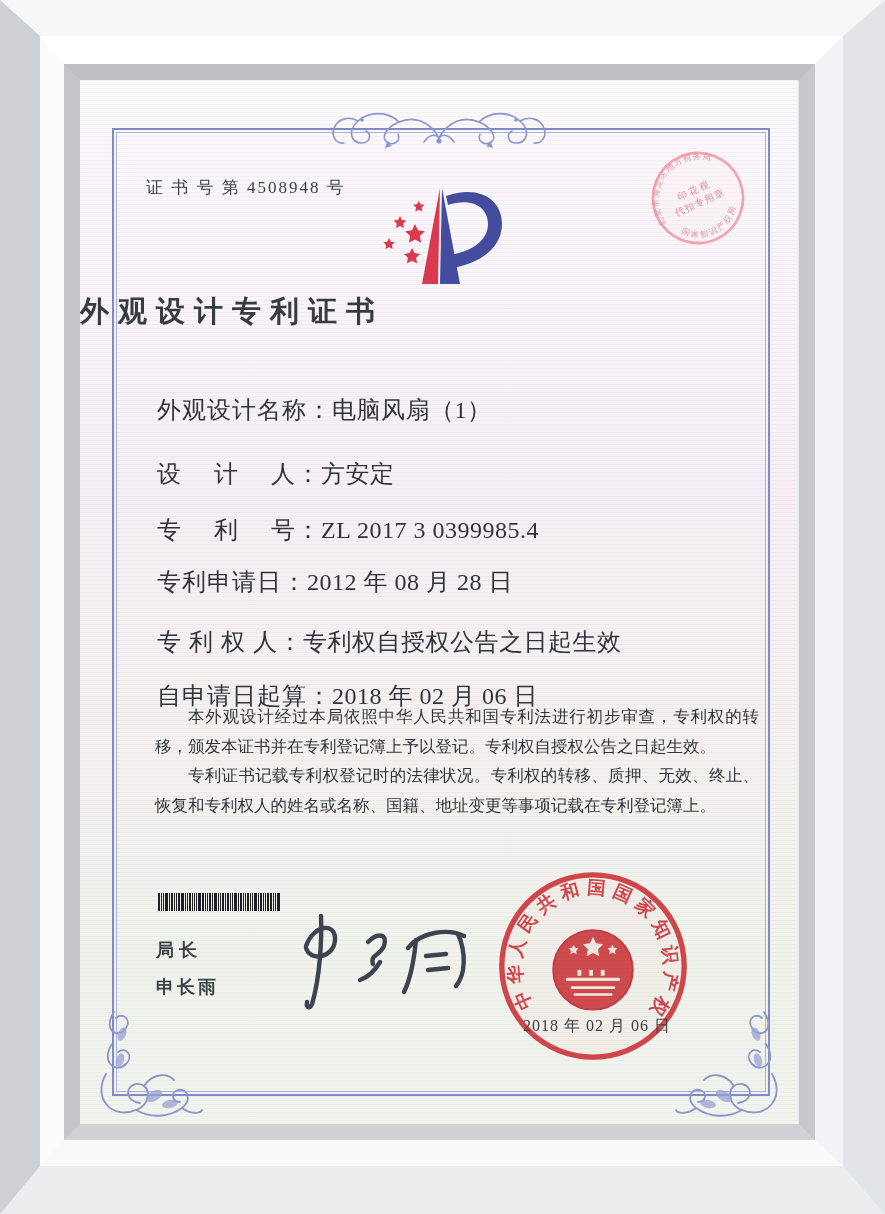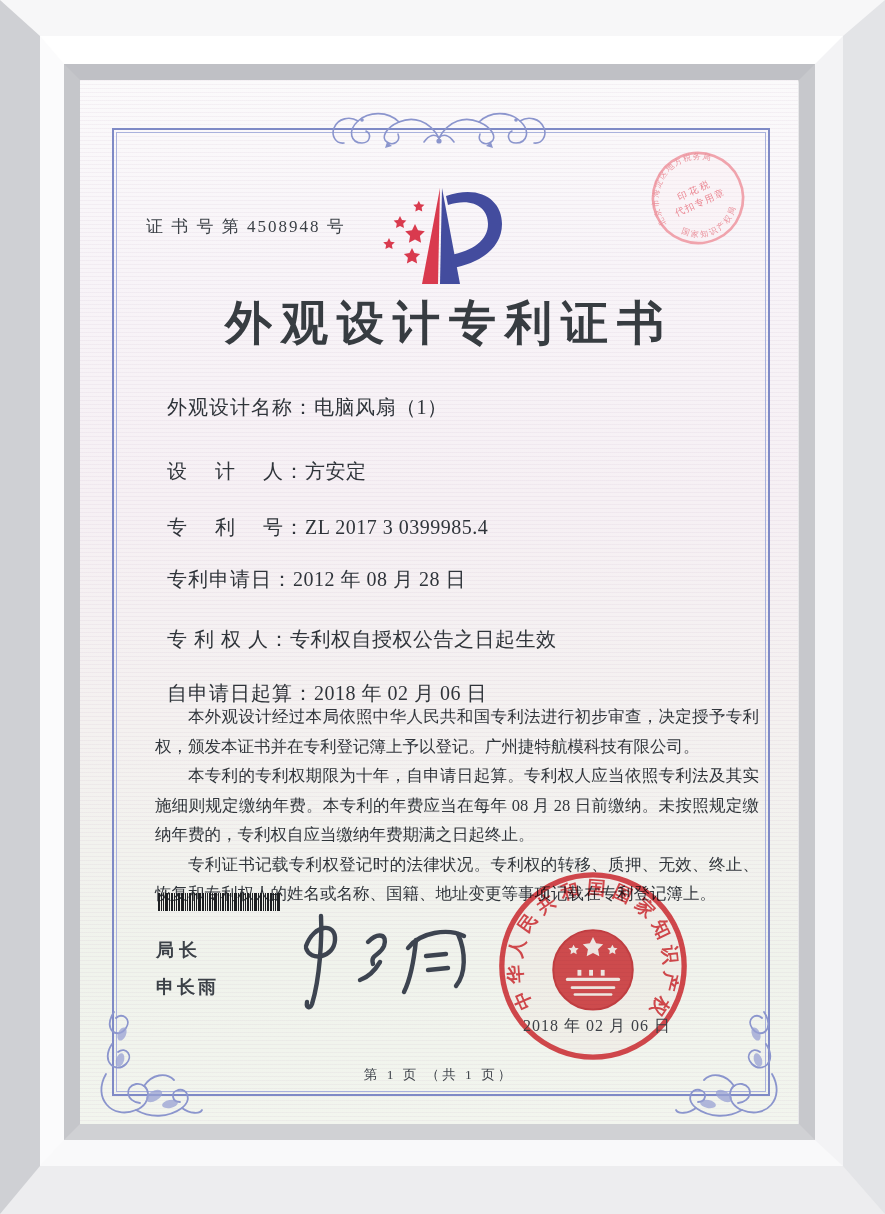--- a/index.html
+++ b/index.html
@@ -25,32 +25,32 @@
   .paper { position:absolute; top:80px; left:80px; width:718px; height:1044px;
     background:
       repeating-linear-gradient(180deg, rgba(186,158,188,.10) 0px, rgba(186,158,188,.10) 1px, rgba(255,255,255,0) 1px, rgba(255,255,255,0) 4px),
       linear-gradient(180deg, #fbfafb 0%, #f8f4f8 18%, #f6f0f4 40%, #f4f1f0 62%, #f0f3ec 85%, #f2f5ee 100%);
     overflow:hidden; }
 
   .cert-border-outer { position:absolute; top:48px; left:32px; right:28px; bottom:28px;
     border:2px solid #7f8ac6; }
   .cert-border-inner { position:absolute; inset:2px; border:1px solid #aab2dd; }
 
-  .txt { color:#33383e;margin-top:39px; }
+  .txt { color:#33383e; }
 
   .cert-no { position:absolute; left:66px; top:96px; font-size:17px; letter-spacing:2px; color:#3a3f45; }
 
   
   .logo { position:absolute; left:292px; top:102px; width:152px; height:120px; }
 
-  .title { position:absolute; left:10px; top:212px; width:100%; text-align:center;
-    font-size:47px; font-weight:700; letter-spacing:9px; color:#373c41; }
+  .title { position:absolute; left:0; top:212px; width:100%; 
+    font-size:29px; font-weight:700; letter-spacing:9px; color:#373c41; }
 
   .fields { position:absolute; left:75px; top:314px; width:620px; }
-  .frow { position:absolute; left:12px; font-size:20px; color:#2f343a; letter-spacing:.5px; white-space:nowrap; }
+  .frow { position:absolute; left:2px; font-size:24px; color:#2f343a; letter-spacing:.5px; white-space:nowrap; }
   .frow .lab { letter-spacing:1px; }
 
   .body-text { position:absolute; left:75px; top:622px; width:604px;
     font-size:16.5px; line-height:29.5px; color:#30353b; text-align:justify; }
   .body-text p { text-indent:2em; }
 
   .barcode { position:absolute; left:78px; top:813px; width:198px; height:18px; display:flex; align-items:stretch; }
   .barcode span { display:block; background:#1d1f22; margin-right:1px; }
 
   .signer-title { position:absolute; left:76px; top:858px; font-family:"Liberation Sans",sans-serif;
@@ -160,22 +160,21 @@
     <div class="fields">
       <div class="frow" style="top:0px"><span class="lab">外观设计名称：</span><span>电脑风扇（1）</span></div>
       <div class="frow" style="top:64px"><span class="lab">设　 计　 人：</span><span>方安定</span></div>
       <div class="frow" style="top:120px"><span class="lab">专　 利　 号：</span><span>ZL 2017 3 0399985.4</span></div>
       <div class="frow" style="top:172px"><span class="lab">专利申请日：</span><span>2012 年 08 月 28 日</span></div>
       <div class="frow" style="top:232px"><span class="lab">专 利 权 人：</span><span>专利权自授权公告之日起生效</span></div>
       <div class="frow" style="top:286px"><span class="lab">自申请日起算：</span><span>2018 年 02 月 06 日</span></div>
     </div>
 
     <div class="body-text">
-      <p>本外观设计经过本局依照中华人民共和国专利法进行初步审查，决定授予专利权，颁发本证书并在专利登记簿上予以登记。广州捷特航模科技有限公司。</p>
-      <p>本专利的专利权期限为十年，自申请日起算。专利权人应当依照专利法及其实施细则规定缴纳年费。本专利的年费应当在每年 08 月 28 日前缴纳。未按照规定缴纳年费的，专利权自应当缴纳年费期满之日起终止。</p>
+      <p>本外观设计经过本局依照中华人民共和国专利法进行初步审查，专利权的转移，颁发本证书并在专利登记簿上予以登记。专利权自授权公告之日起生效。</p>
       <p>专利证书记载专利权登记时的法律状况。专利权的转移、质押、无效、终止、恢复和专利权人的姓名或名称、国籍、地址变更等事项记载在专利登记簿上。</p>
     </div>
 
     <div class="barcode">
         <span style="width: 2px;"></span>
         <span style="width: 1px;"></span>
         <span style="width: 1px;"></span>
         <span style="width: 3px;"></span>
         <span style="width: 1px;"></span>
         <span style="width: 2px;"></span>
@@ -259,21 +258,20 @@
           <rect x="77" y="121" width="46" height="2.8" rx="1.4"></rect>
           <rect x="84" y="104" width="4" height="6"></rect>
           <rect x="96" y="104" width="4" height="6"></rect>
           <rect x="108" y="104" width="4" height="6"></rect>
           <rect x="80" y="128" width="40" height="2.6" rx="1.3"></rect>
         </g>
       </g>
     </svg>
     <div class="seal-date">2018 年 02 月 06 日</div>
 
-    <div class="footer">第 1 页 （共 1 页）</div>
 
     <svg class="stamp" viewBox="0 0 120 120">
       <defs>
         <path id="stampTop" d="M 18,78 A 45,45 0 1 1 102,78"></path>
         <path id="stampBottom" d="M 26,86 A 42,42 0 0 0 94,86"></path>
       </defs>
       <circle cx="60" cy="60" r="50" fill="rgba(252,236,238,.30)" stroke="#ef96a0" stroke-width="3"></circle>
       <text font-size="9" fill="#e8808c" letter-spacing="1.4" font-family="'Liberation Serif',serif">
         <textPath href="#stampTop" startOffset="6">北京市海淀区地方税务局</textPath>
       </text>

